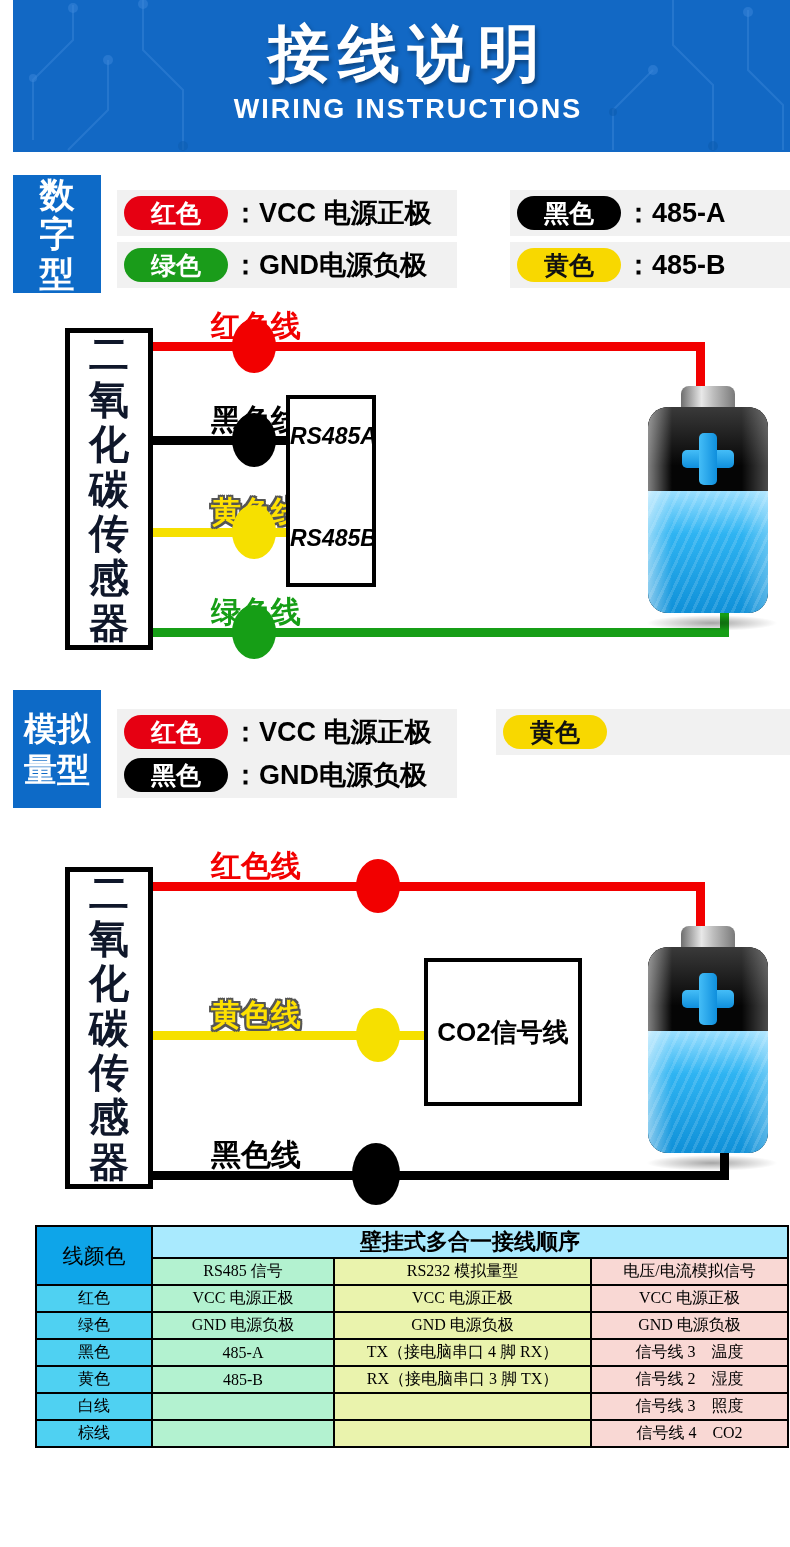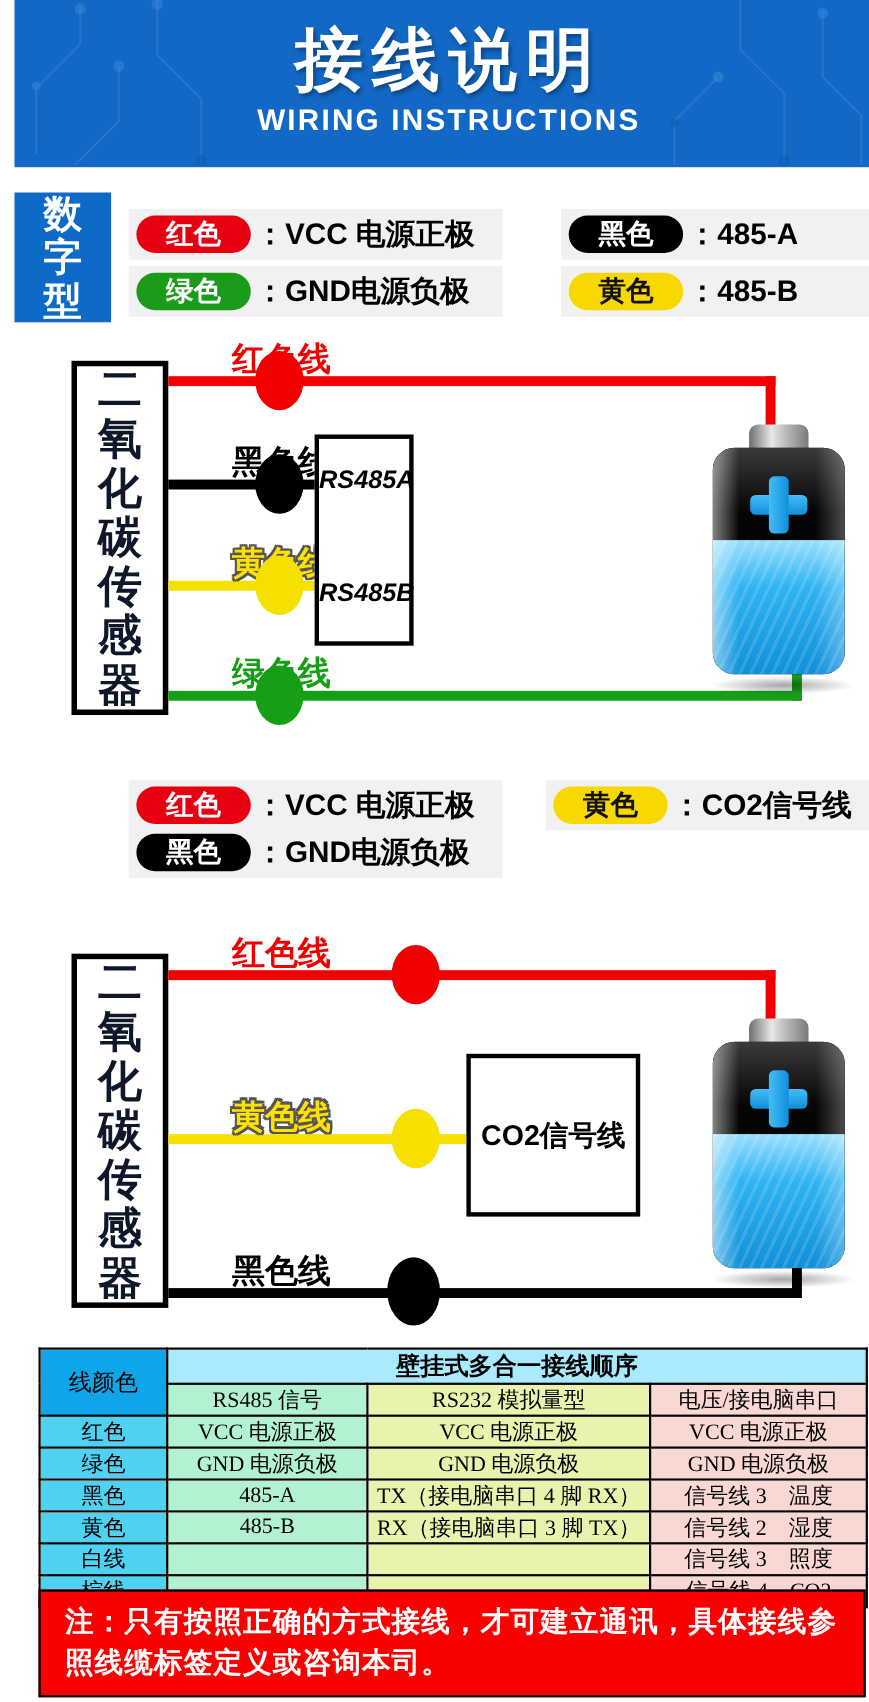--- a/index.html
+++ b/index.html
@@ -70,21 +70,21 @@
                  background:linear-gradient(180deg,#44bdf7,#0f8fdd);border-radius:5px;}
   .cross::after{content:"";position:absolute;left:17px;top:0;width:18px;height:52px;
                 background:linear-gradient(90deg,#44bdf7,#0f8fdd);border-radius:5px;}
   .bat-shadow{width:132px;height:16px;margin:2px auto 0;
               background:radial-gradient(ellipse at center,rgba(0,0,0,.35),rgba(0,0,0,0) 70%);}
 
   
   .wtable{position:absolute;left:22px;top:1225px;border-collapse:collapse;table-layout:fixed;
           width:752px;font-family:"Liberation Serif",serif;}
   .wtable td,.wtable th{border:2px solid #000;height:25px;text-align:center;vertical-align:middle;
-          font-size:20px;font-weight:normal;padding:0 2px;overflow:hidden;white-space:nowrap;color:#000;}
+          font-size:16px;font-weight:normal;padding:0 2px;overflow:hidden;white-space:nowrap;color:#000;}
   .wtable .c1{background:#4fd1f2;}
   .wtable .c2{background:#b3f2d0;}
   .wtable .c3{background:#eaf3ad;}
   .wtable .mainhd{background:#a9eafe;font-family:"Liberation Sans",sans-serif;font-weight:bold;font-size:22px;}
   .wtable .c4{background:#f9d8d4;}
   .wtable .corner{background:#0ea5e9;font-size:21px;}
 
   
   .note{position:absolute;left:22px;top:1445px;width:752px;box-sizing:border-box;
         background:#fb0000;border:2px solid #000;color:#fff;font-size:26px;font-weight:bold;
@@ -175,28 +175,30 @@
     <div class="bat-body">
       <div class="bat-top"></div>
       <div class="bat-bottom"></div>
       <div class="bat-stripes"></div>
       <div class="bat-shine"></div>
       <div class="cross"></div>
     </div>
     <div class="bat-shadow"></div>
   </div>
 
+  <div class="tab" id="tab2">
+    <span class="vchars2">模拟量型</span>
+  </div>
 
   <div class="litem" style="left:104px;top:709px;width:340px;">
     <span class="pill red">红色</span>
     <span class="desc">：VCC 电源正极</span>
   </div>
   <div class="litem" style="left:483px;top:709px;width:300px;">
     <span class="pill yel">黄色</span>
-    <span class="desc">：CO2信号线</span>
   </div>
   <div class="litem" style="left:104px;top:752px;width:340px;">
     <span class="pill blk">黑色</span>
     <span class="desc">：GND电源负极</span>
   </div>
 
   <div class="sensor" style="top:867px;">
     <span class="sensor-label">二氧化碳传感器</span>
   </div>
 
@@ -238,21 +240,21 @@
         <col style="width:197px">
     </colgroup>
     <tbody>
         <tr>
       <td class="corner" rowspan="2">线颜色</td>
       <td class="mainhd" colspan="3">壁挂式多合一接线顺序</td>
     </tr>
     <tr>
       <td class="c2">RS485 信号</td>
       <td class="c3">RS232 模拟量型</td>
-      <td class="c4">电压/接电脑串口</td>
+      <td class="c4">电压/电流模拟信号</td>
     </tr>
     <tr>
       <td class="c1">红色</td>
       <td class="c2">VCC 电源正极</td>
       <td class="c3">VCC 电源正极</td>
       <td class="c4">VCC 电源正极</td>
     </tr>
     <tr>
       <td class="c1">绿色</td>
       <td class="c2">GND 电源负极</td>
@@ -279,15 +281,14 @@
     </tr>
     <tr>
       <td class="c1">棕线</td>
       <td class="c2"></td>
       <td class="c3"></td>
       <td class="c4">信号线 4　CO2</td>
     </tr>
   </tbody>
     </table>
 
-  <div class="note">注：只有按照正确的方式接线，才可建立通讯，具体接线参照线缆标签定义或咨询本司。</div>
 
 </div>
 
 </body></html>

